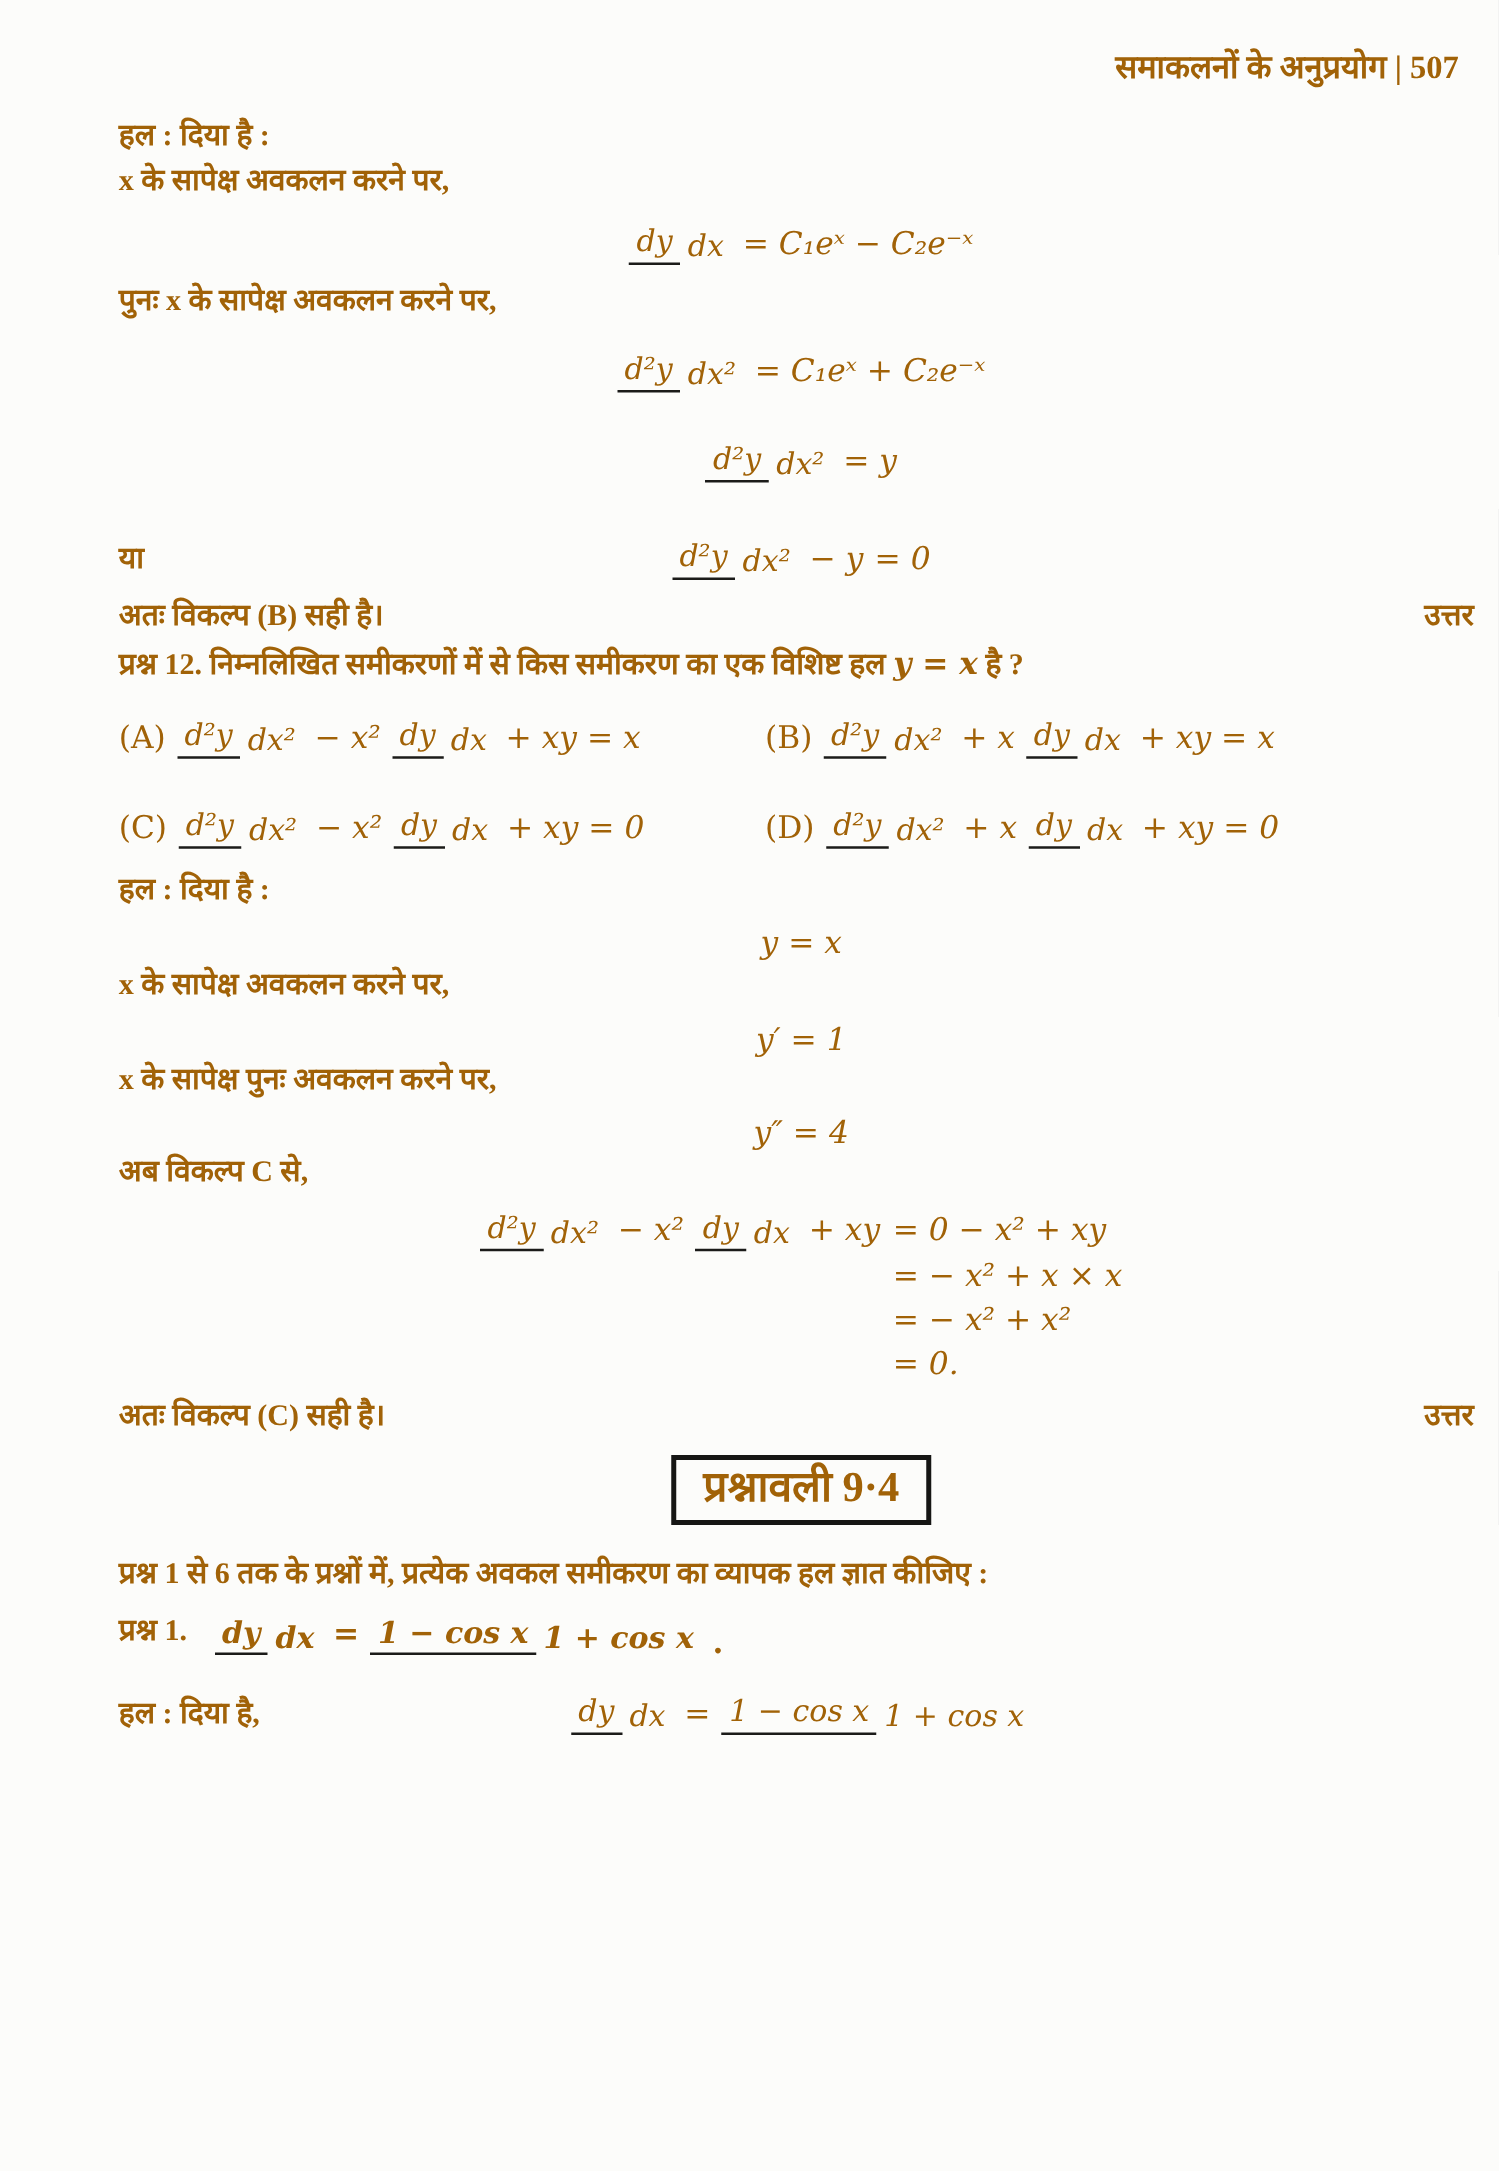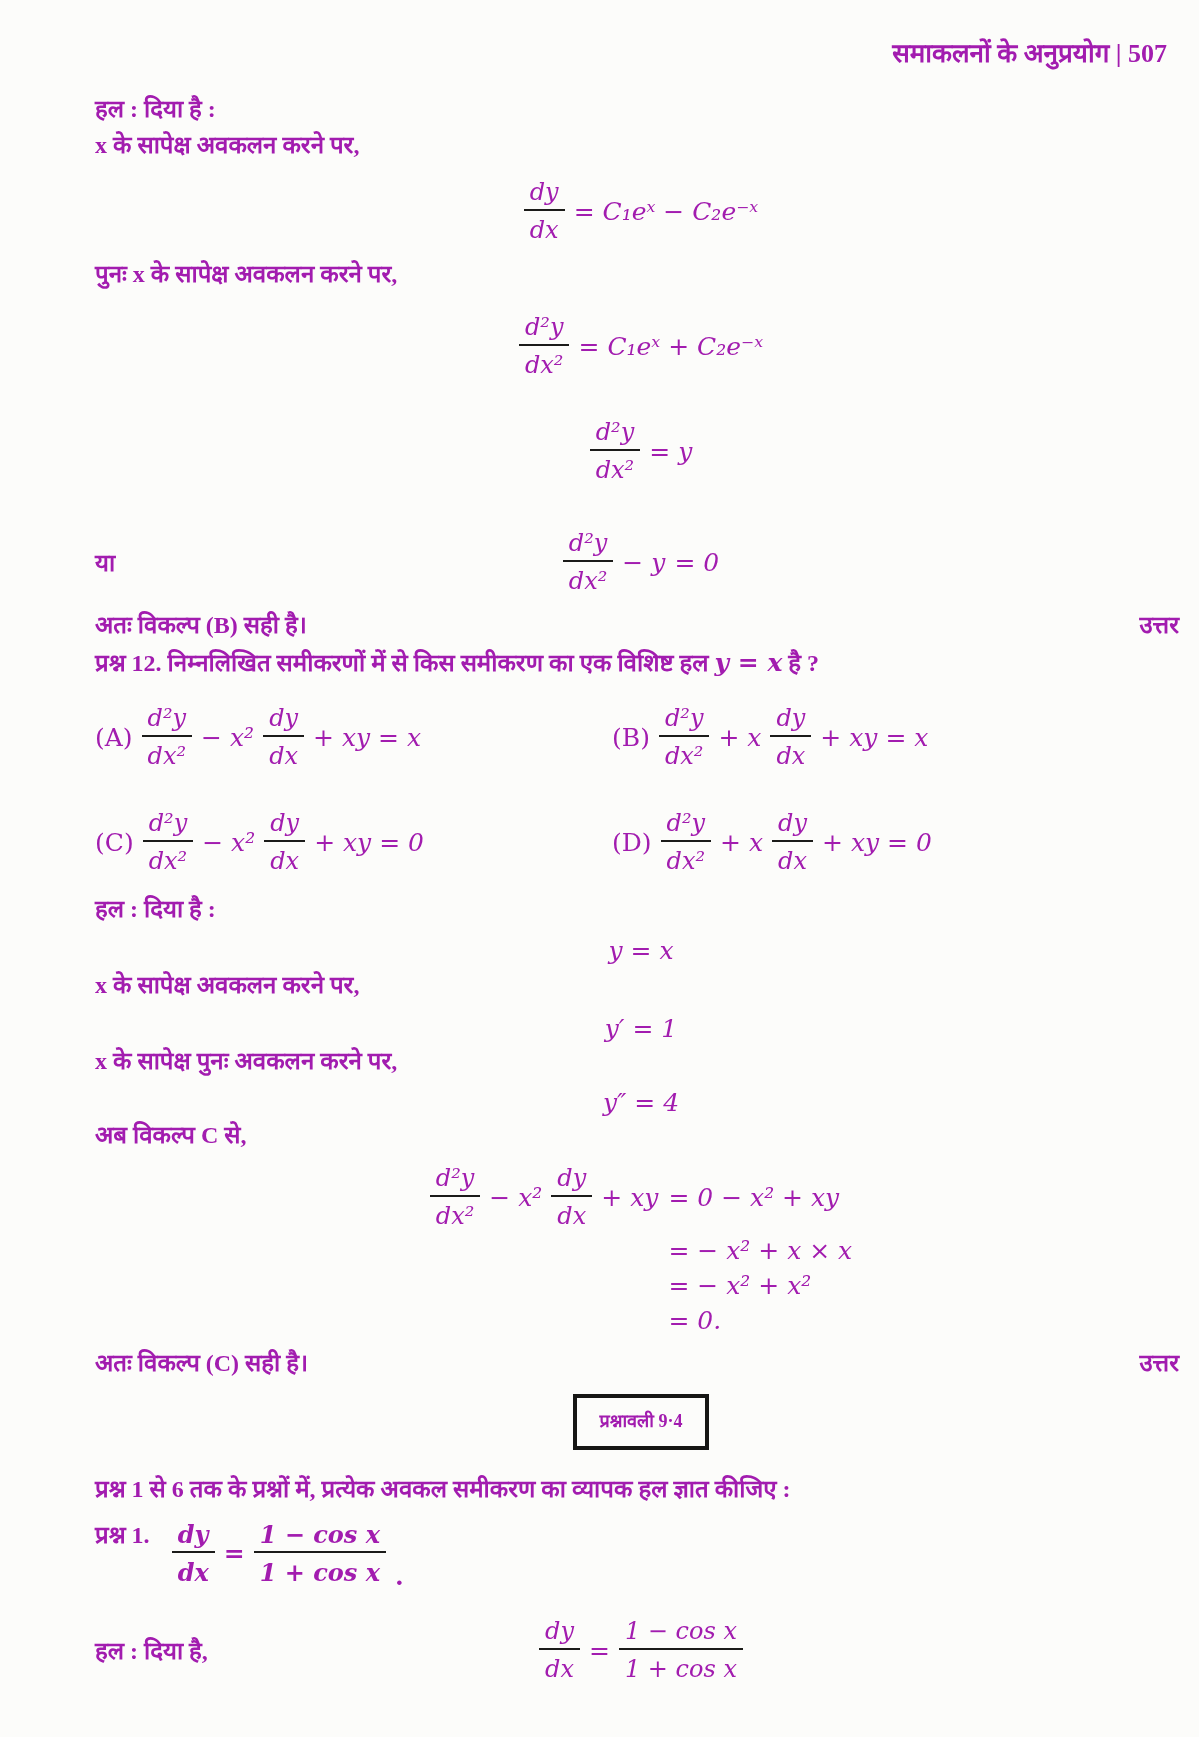--- a/index.html
+++ b/index.html
@@ -2,21 +2,21 @@
 <html lang="hi"><head>
 <meta charset="utf-8">
 <title>Page 507</title>
 <style>
   html, body { margin:0; padding:0; background:#e8e8e6; }
   .page {
     position:relative;
     width:1199px; height:1737px;
     margin:0 auto;
     background:#fcfcfa;
-    color:#a21caf;
+    color:#a16207;
     font-family:"Liberation Serif", serif;
     box-sizing:border-box;
     padding:38px 12px 0 95px;
     overflow:hidden;
   }
   .hindi { font-size:24px; line-height:30px; font-weight:600; }
   .bold  { font-weight:800; }
   .math  {
     font-family:"DejaVu Serif","Liberation Serif",serif;
     font-style:italic; font-size:25px; line-height:30px;
@@ -24,37 +24,37 @@
   .roman { font-style:normal; }
   .header-line { text-align:right; font-size:26px; line-height:32px; padding-right:20px; }
   p { margin:0; }
 
   .row    { position:relative; }
   .center { text-align:center; }
   .side-label { position:absolute; left:0; top:50%; transform:translateY(-50%); }
   .right-label { position:absolute; right:8px; top:50%; transform:translateY(-50%); }
 
   .eq { display:inline-flex; align-items:center; gap:9px; }
-  .frac { display:inline-flex; flex-direction:column; align-items:center; vertical-align:middle;font-style:italic; }
+  .frac { display:inline-flex; flex-direction:row; align-items:center; vertical-align:middle;font-style:italic; }
   .frac .num, .frac .den { display:block; padding:0 6px; font-size:24px; line-height:29px; white-space:nowrap; }
   .frac .num { border-bottom:2px solid #1b1b19; padding-bottom:2px; }
   .frac .den { padding-top:5px; }
 
   .options { display:grid; grid-template-columns:517px auto; row-gap:38px; margin-top:26px; }
   .option  { display:flex; align-items:center; gap:9px; }
   .opt-label { font-style:normal; }
 
   .deriv { display:grid; grid-template-columns:auto auto; column-gap:10px; row-gap:5px;
            width:fit-content; margin:14px auto 0; align-items:center; }
   .dlhs  { display:flex; align-items:center; gap:9px; justify-content:flex-end; }
   .drhs  { text-align:left; }
 
   .exbox-wrap { text-align:center; margin-top:16px; }
   .exbox { display:inline-block; border:4px solid #161614; padding:7px 22px 9px;
-           font-size:18px; line-height:32px; font-weight:800; }
+           font-size:34px; line-height:32px; font-weight:800; }
 
   .q1row { display:flex; align-items:flex-start; gap:22px; margin-top:16px; }
   .boldmath { font-weight:700; }
   .period { align-self:flex-end; line-height:20px; }
 
   
   .m-sol1   { margin-top:24px; }
   .m-eq1    { margin-top:12px; }
   .m-step1  { margin-top:6px;  }
   .m-eq2    { margin-top:18px; }

